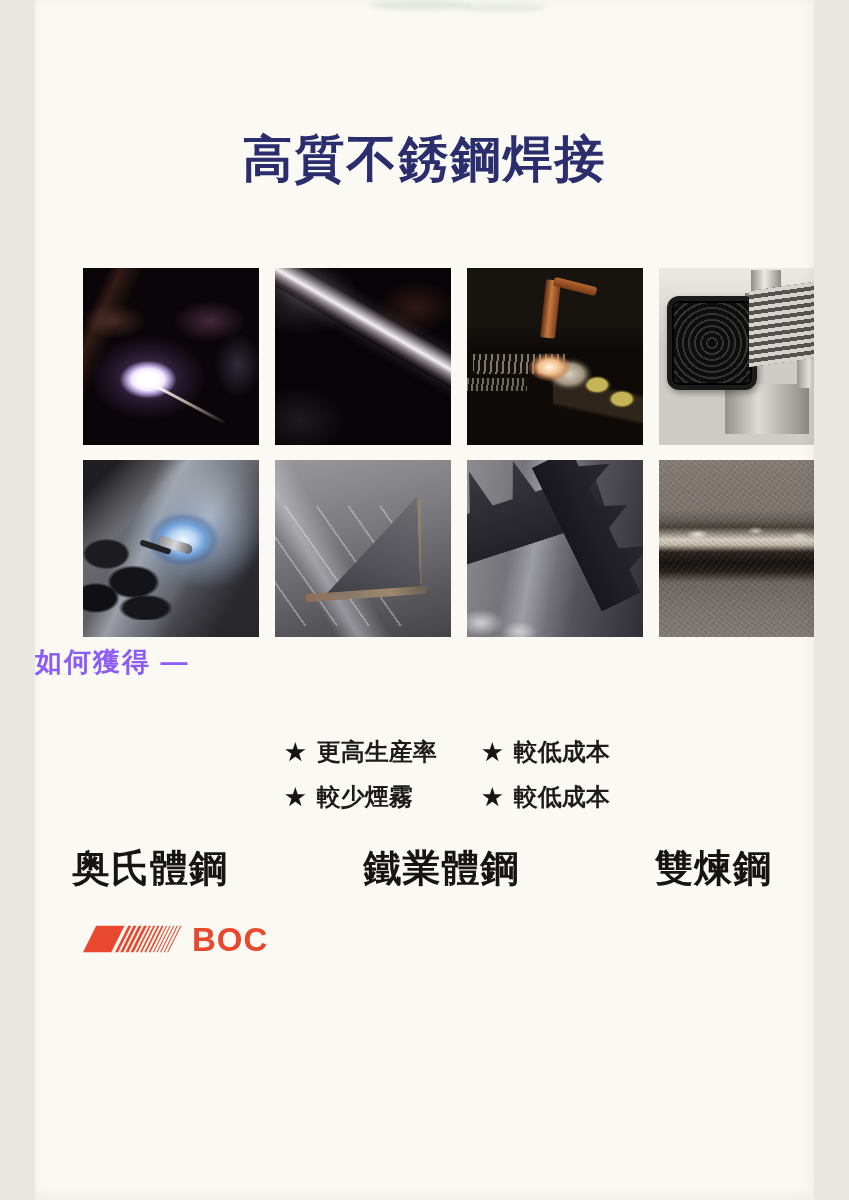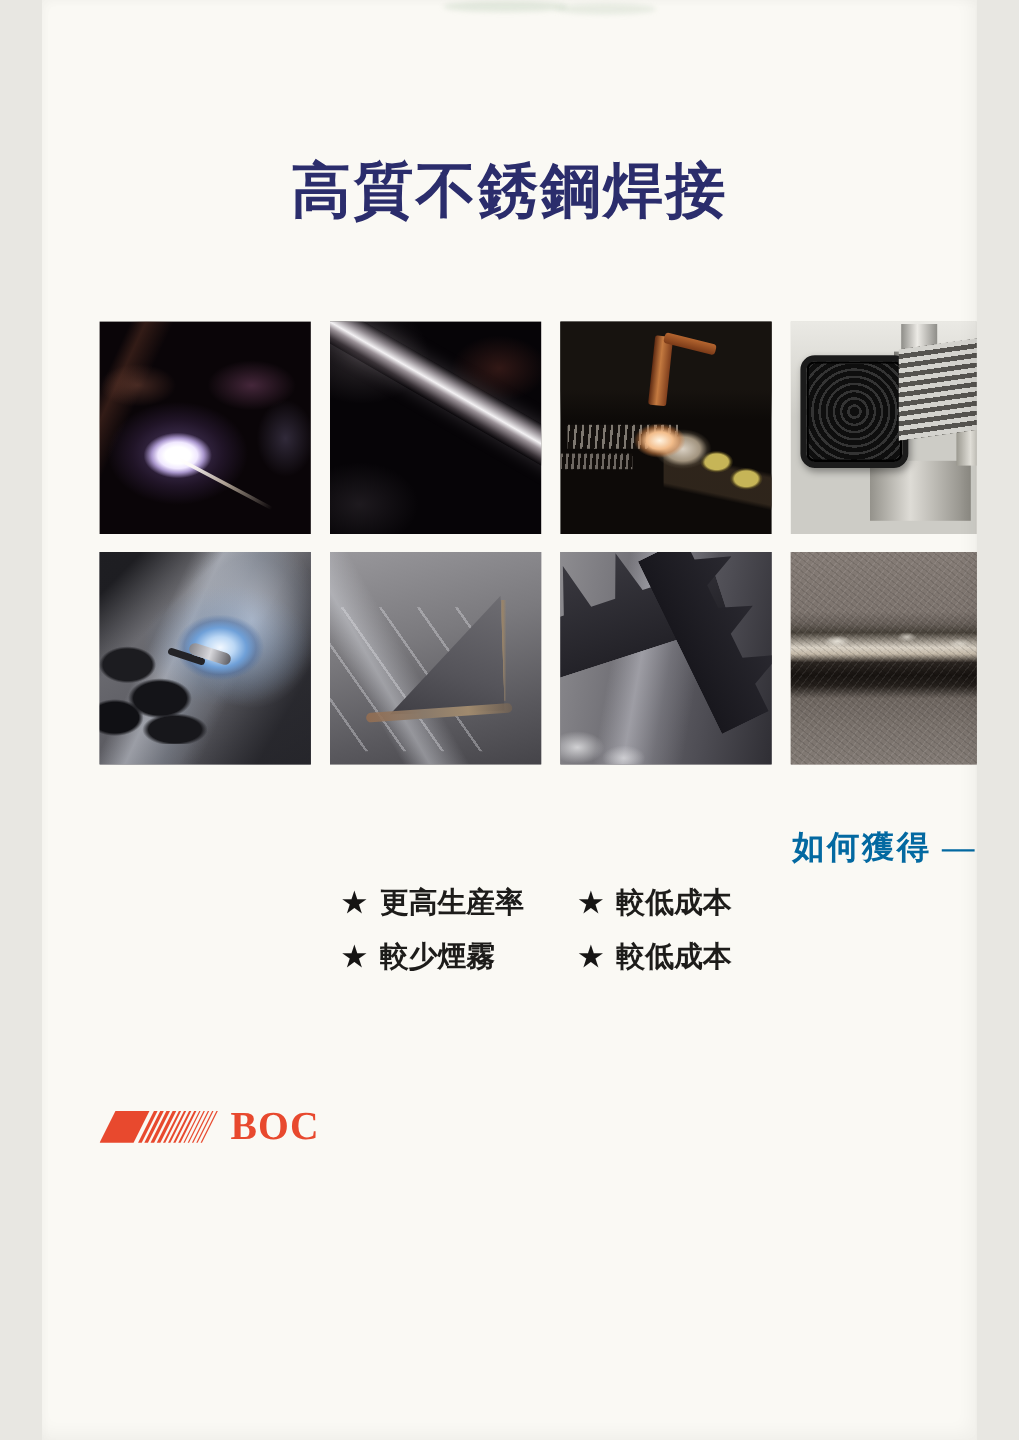--- a/index.html
+++ b/index.html
@@ -1,20 +1,20 @@
 <!DOCTYPE html>
 <html><head>
 <meta charset="utf-8">
 <style>
   * { margin:0; padding:0; box-sizing:border-box; }
   html,body { background:#e8e7e2; }
   .page {
     position:relative; width:779px; height:1200px; margin:0 auto;
     background:#faf9f4; overflow:hidden;
-    font-family:Liberation Serif, serif;
+    font-family:Liberation Sans, sans-serif;
   }
   .page::after{
     content:""; position:absolute; inset:0; pointer-events:none;
     box-shadow: inset -4px -5px 14px rgba(0,0,0,0.045), inset 2px 2px 8px rgba(0,0,0,0.02);
   }
   .smudge{ position:absolute; border-radius:50%; filter:blur(2px); }
   .smudge.a{ left:334px; top:1px; width:104px; height:9px; background:rgba(173,196,168,0.30); }
   .smudge.b{ left:428px; top:3px; width:84px; height:9px; background:rgba(178,198,172,0.26); }
 
   .title{
@@ -194,22 +194,22 @@
       radial-gradient(ellipse 14px 6px at 22% 42%, rgba(244,240,230,0.85), rgba(0,0,0,0) 80%),
       radial-gradient(ellipse 10px 5px at 55% 40%, rgba(240,236,226,0.7), rgba(0,0,0,0) 80%),
       radial-gradient(ellipse 12px 5px at 80% 43%, rgba(238,234,224,0.6), rgba(0,0,0,0) 80%),
       repeating-linear-gradient(38deg, rgba(0,0,0,0.10) 0 1px, rgba(0,0,0,0) 1px 4px),
       repeating-linear-gradient(128deg, rgba(255,255,255,0.07) 0 1px, rgba(255,255,255,0) 1px 5px),
       linear-gradient(180deg, #857c76 0%, #7d746e 28%, #655d57 34%, #474139 38%, #d9d1c4 45%, #c2b7a6 48%, #2a2420 52%, #171310 58%, #241f1b 63%, #6e6660 69%, #7a726c 82%, #837b75 100%);
   }
 
   
   .section-heading{
-    position:absolute; left:0; right:0; top:688px; text-align:right;
-    font-size:27px; font-weight:600; letter-spacing:2px; color:#0369a1;
+    position:absolute; left:0; right:0; top:644px; text-align:left;
+    font-size:27px; font-weight:600; letter-spacing:2px; color:#8b5cf6;
   }
   .benefits{
     position:absolute; left:250px; top:736px;
     display:grid; grid-template-columns:197px auto; row-gap:13px;
     color:#1d1c1a;
   }
   .benefit{ display:flex; align-items:center; gap:11px; font-size:24px; font-weight:600; }
   .benefit .star{ font-size:23px; line-height:1; color:#161514; }
   .steel-row{
     position:absolute; left:37px; right:42px; top:843px;
@@ -259,20 +259,25 @@
     <div class="benefit">
       <span class="star">★</span>
       <span>較少煙霧</span>
     </div>
     <div class="benefit">
       <span class="star">★</span>
       <span>較低成本</span>
     </div>
   </div>
 
+  <div class="steel-row">
+    <span>奥氏體鋼</span>
+    <span>鐵業體鋼</span>
+    <span>雙煉鋼</span>
+  </div>
 
   <div class="brand">
     <svg width="100" height="28" viewBox="0 0 106 28" fill="#e8492e" xmlns="http://www.w3.org/2000/svg">
       <polygon points="14,0 44,0 30,28 0,28"></polygon>
       <polygon points="48,0 51.2,0 37.2,28 34,28"></polygon>
       <polygon points="53.5,0 56.7,0 42.7,28 39.5,28"></polygon>
       <polygon points="59,0 62.2,0 48.2,28 45,28"></polygon>
       <polygon points="64.5,0 67.7,0 53.7,28 50.5,28"></polygon>
       <polygon points="70,0 72,0 58,28 56,28"></polygon>
       <polygon points="74.5,0 76.5,0 62.5,28 60.5,28"></polygon>

